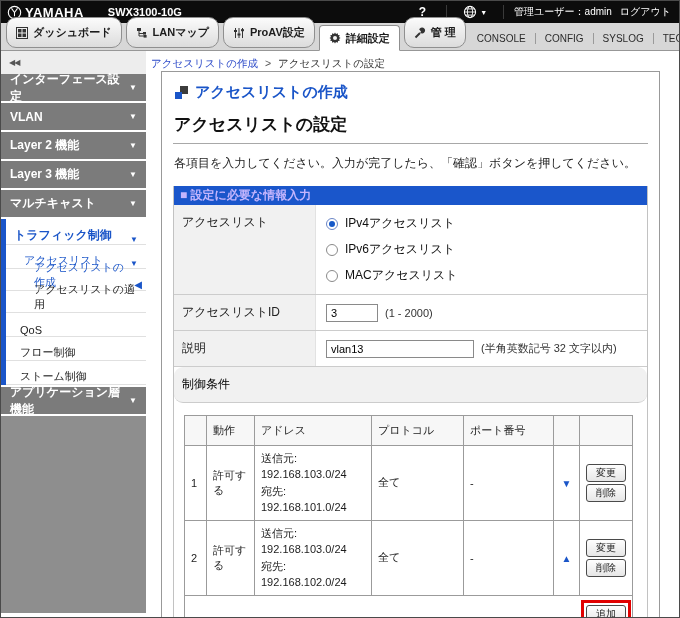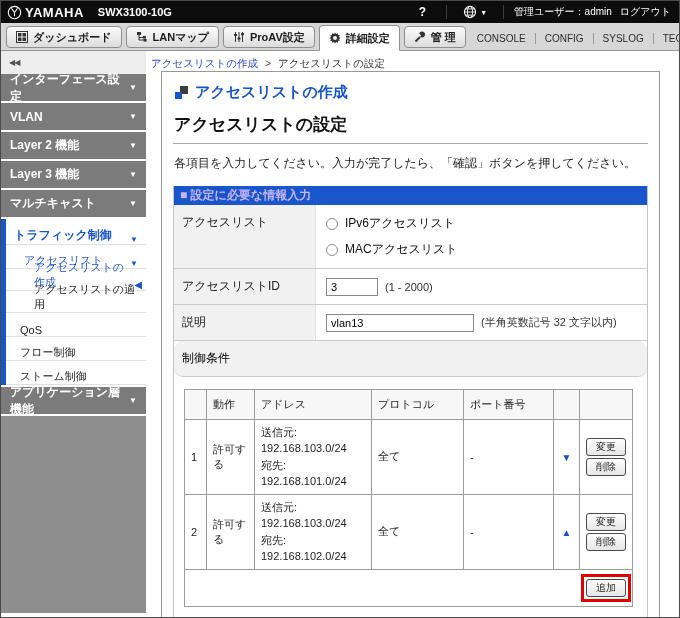--- a/index.html
+++ b/index.html
@@ -4,32 +4,32 @@
 <style>
   * { margin:0; padding:0; box-sizing:border-box; }
   html,body { background:#fff; }
   body { font-family:"Liberation Sans","DejaVu Sans",sans-serif; }
   .page { width:680px; height:618px; border:1px solid #4a4a4a; background:#fff; overflow:hidden; display:flex; flex-direction:column; }
 
   
   .topbar { height:22px; background:#0c0c0c; color:#fff; display:flex; align-items:center; padding:0 8px 0 6px; flex:0 0 auto; }
   .logo { display:flex; align-items:center; gap:3px; }
   .brand { font-size:13px; font-weight:bold; letter-spacing:.5px; }
-  .model { font-size:11px; font-weight:bold; margin-left:14px; }
+  .model { font-size:11px; font-weight:bold; margin-left:24px; }
   .top-spacer { flex:1; }
   .help-btn { font-size:12px; font-weight:bold; padding:0 14px; cursor:pointer; }
   .lang-btn { display:flex; align-items:center; gap:3px; padding:0 10px; cursor:pointer; }
   .lang-caret { font-size:7px; }
   .top-sep { width:1px; height:14px; background:#3a3a3a; margin:0 6px; }
   .user-label { font-size:10px; margin:0 8px 0 4px; }
   .logout { font-size:10px; cursor:pointer; }
 
   
   .toolbar { height:28px; background:#d7d7d7; border-bottom:1px solid #979797; display:flex; align-items:flex-end; padding:0 6px 0 3px; flex:0 0 auto; position:relative; }
-  .tb-btn { display:flex; align-items:center; gap:5px; height:22px; margin:0 2px 2px 2px; padding:0 9px; background:linear-gradient(#fbfbfb,#dcdcdc); border:1px solid #8f8f8f; border-radius:4px; font-size:11px; font-weight:bold; color:#1c1c1c; cursor:pointer; white-space:nowrap; }
+  .tb-btn { display:flex; align-items:center; gap:5px; height:31px; margin:0 2px 2px 2px; padding:0 9px; background:linear-gradient(#fbfbfb,#dcdcdc); border:1px solid #8f8f8f; border-radius:10px; font-size:11px; font-weight:bold; color:#1c1c1c; cursor:pointer; white-space:nowrap; }
   .tb-btn.active { background:#fff; height:26px; margin-bottom:-1px; border-bottom:1px solid #fff; border-radius:4px 4px 0 0; z-index:2; }
   .tb-icon { display:inline-flex; width:12px; height:12px; }
   .tb-links { flex:1; display:flex; justify-content:flex-end; align-items:center; gap:0; padding-bottom:6px; }
   .tb-link { font-size:10px; color:#2b2b2b; padding:0 9px; cursor:pointer; }
   .tb-link-sep { width:1px; height:11px; background:#9a9a9a; }
 
   
   .body { flex:1; display:flex; min-height:0; }
 
   
@@ -276,20 +276,24 @@
         <hr class="rule">
         <div class="instructions">各項目を入力してください。入力が完了したら、「確認」ボタンを押してください。</div>
 
         <div class="form-box">
           <div class="form-header">■ 設定に必要な情報入力</div>
 
           <div class="form-row">
             <div class="f-label">アクセスリスト</div>
             <div class="f-field stack">
               <span class="radio-line">
+                <span class="radio sel"></span>
+                <span>IPv4アクセスリスト</span>
+              </span>
+              <span class="radio-line">
                 <span class="radio"></span>
                 <span>IPv6アクセスリスト</span>
               </span>
               <span class="radio-line">
                 <span class="radio"></span>
                 <span>MACアクセスリスト</span>
               </span>
             </div>
           </div>
 

